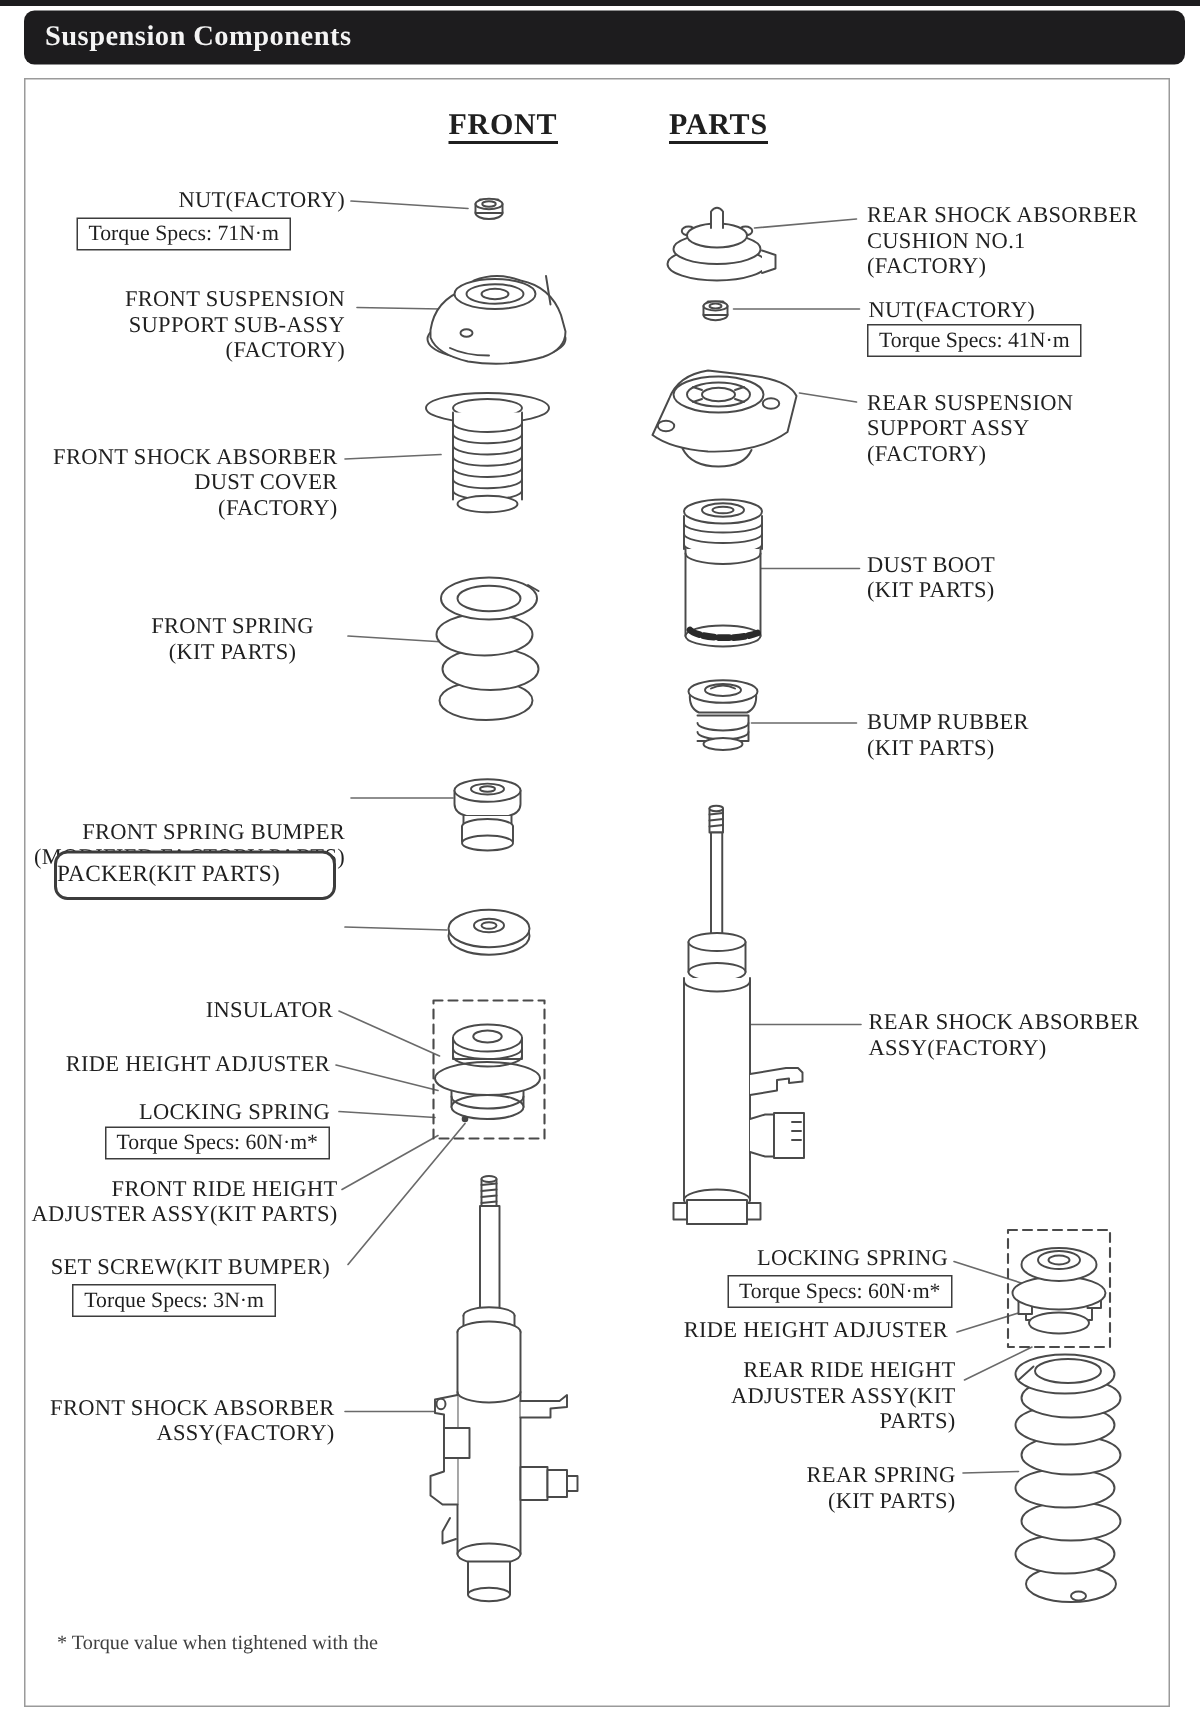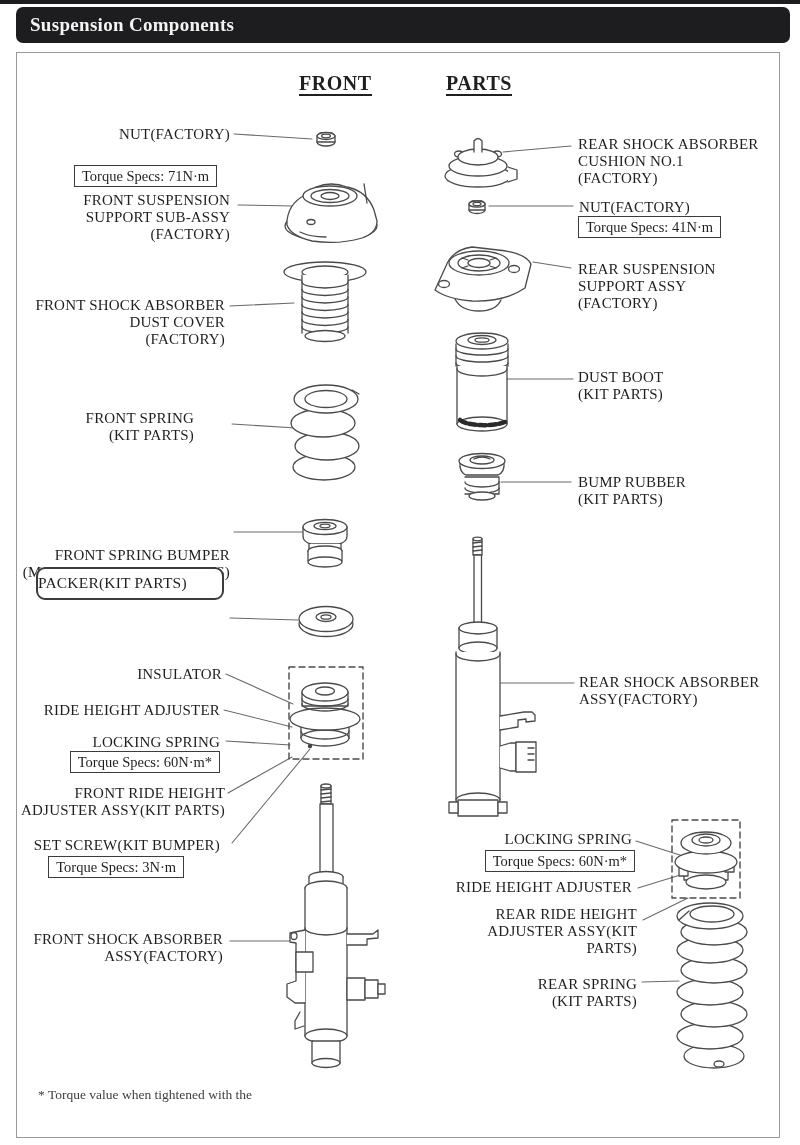--- a/index.html
+++ b/index.html
@@ -298,28 +298,28 @@
       <path d="M679,920 l10,-9" fill="none"></path>
       <ellipse cx="719" cy="1064" rx="5" ry="3"></ellipse>
     </g>
   </g>
 </svg>
 
 <div class="col-heading" style="left:268px;top:72px;margin-left:31px;">FRONT</div>
 <div class="col-heading" style="left:446px;top:72px;">PARTS</div>
 
 <div class="lbl r" style="right:570px;top:126px;width:160px;">NUT(FACTORY)</div>
-<div class="torque-box" style="right:583px;top:145px;margin-top:20px;">Torque Specs: 71N·m</div>
+<div class="torque-box" style="right:606px;top:145px;">Torque Specs: 71N·m</div>
 <div class="lbl r" style="right:570px;top:192px;width:170px;">FRONT SUSPENSION
 SUPPORT SUB-ASSY
 (FACTORY)</div>
 <div class="lbl r" style="right:575px;top:297px;width:200px;">FRONT SHOCK ABSORBER
 DUST COVER
 (FACTORY)</div>
-<div class="lbl r" style="right:606px;top:410px;width:140px;">FRONT SPRING
+<div class="lbl r" style="right:575px;top:410px;width:140px;text-align:center;">FRONT SPRING
 (KIT PARTS)</div>
 <div class="lbl r" style="right:570px;top:522px;width:210px;margin-top:25px;">FRONT SPRING BUMPER
 (MODIFIED FACTORY PARTS)</div>
 
 <div class="packer-box">
   <div class="packer-title">PACKER(KIT PARTS)</div>
 </div>
 
 <div class="lbl r" style="right:578px;top:666px;width:120px;">INSULATOR</div>
 <div class="lbl r" style="right:580px;top:702px;width:190px;">RIDE HEIGHT ADJUSTER</div>

